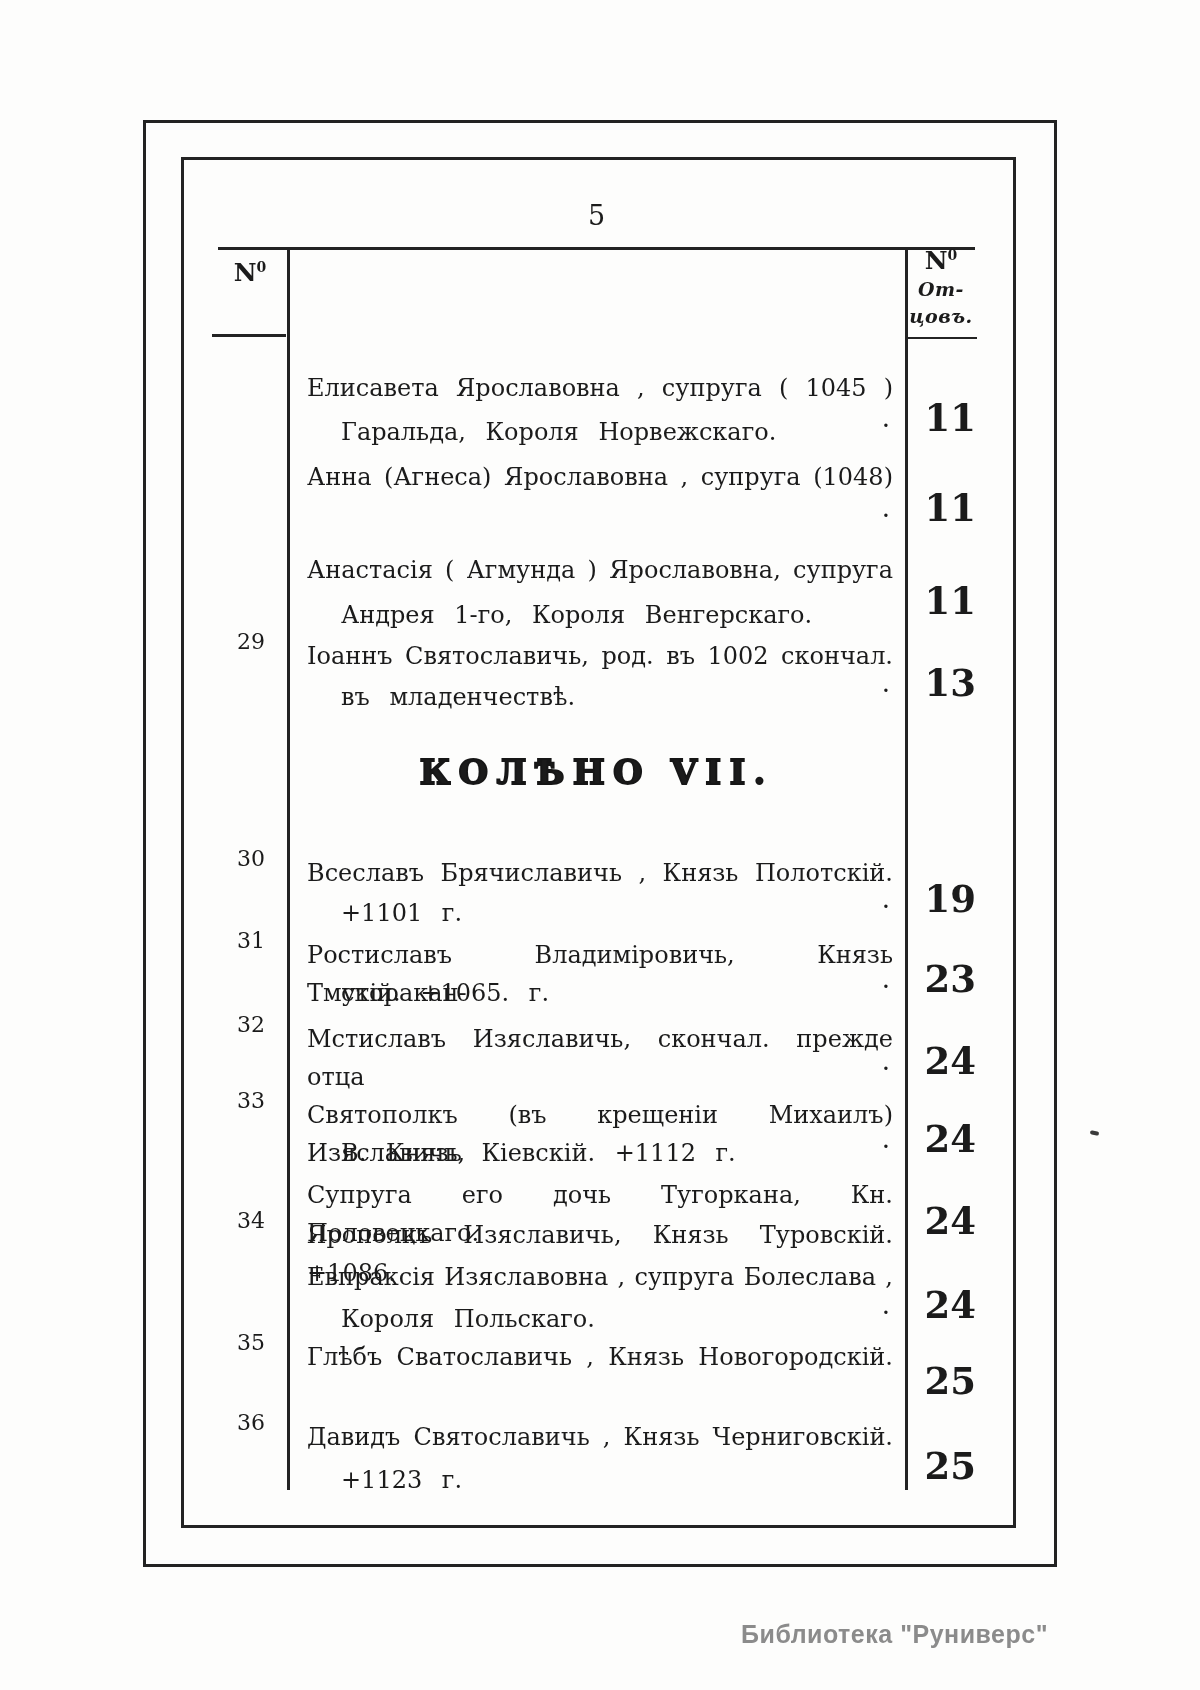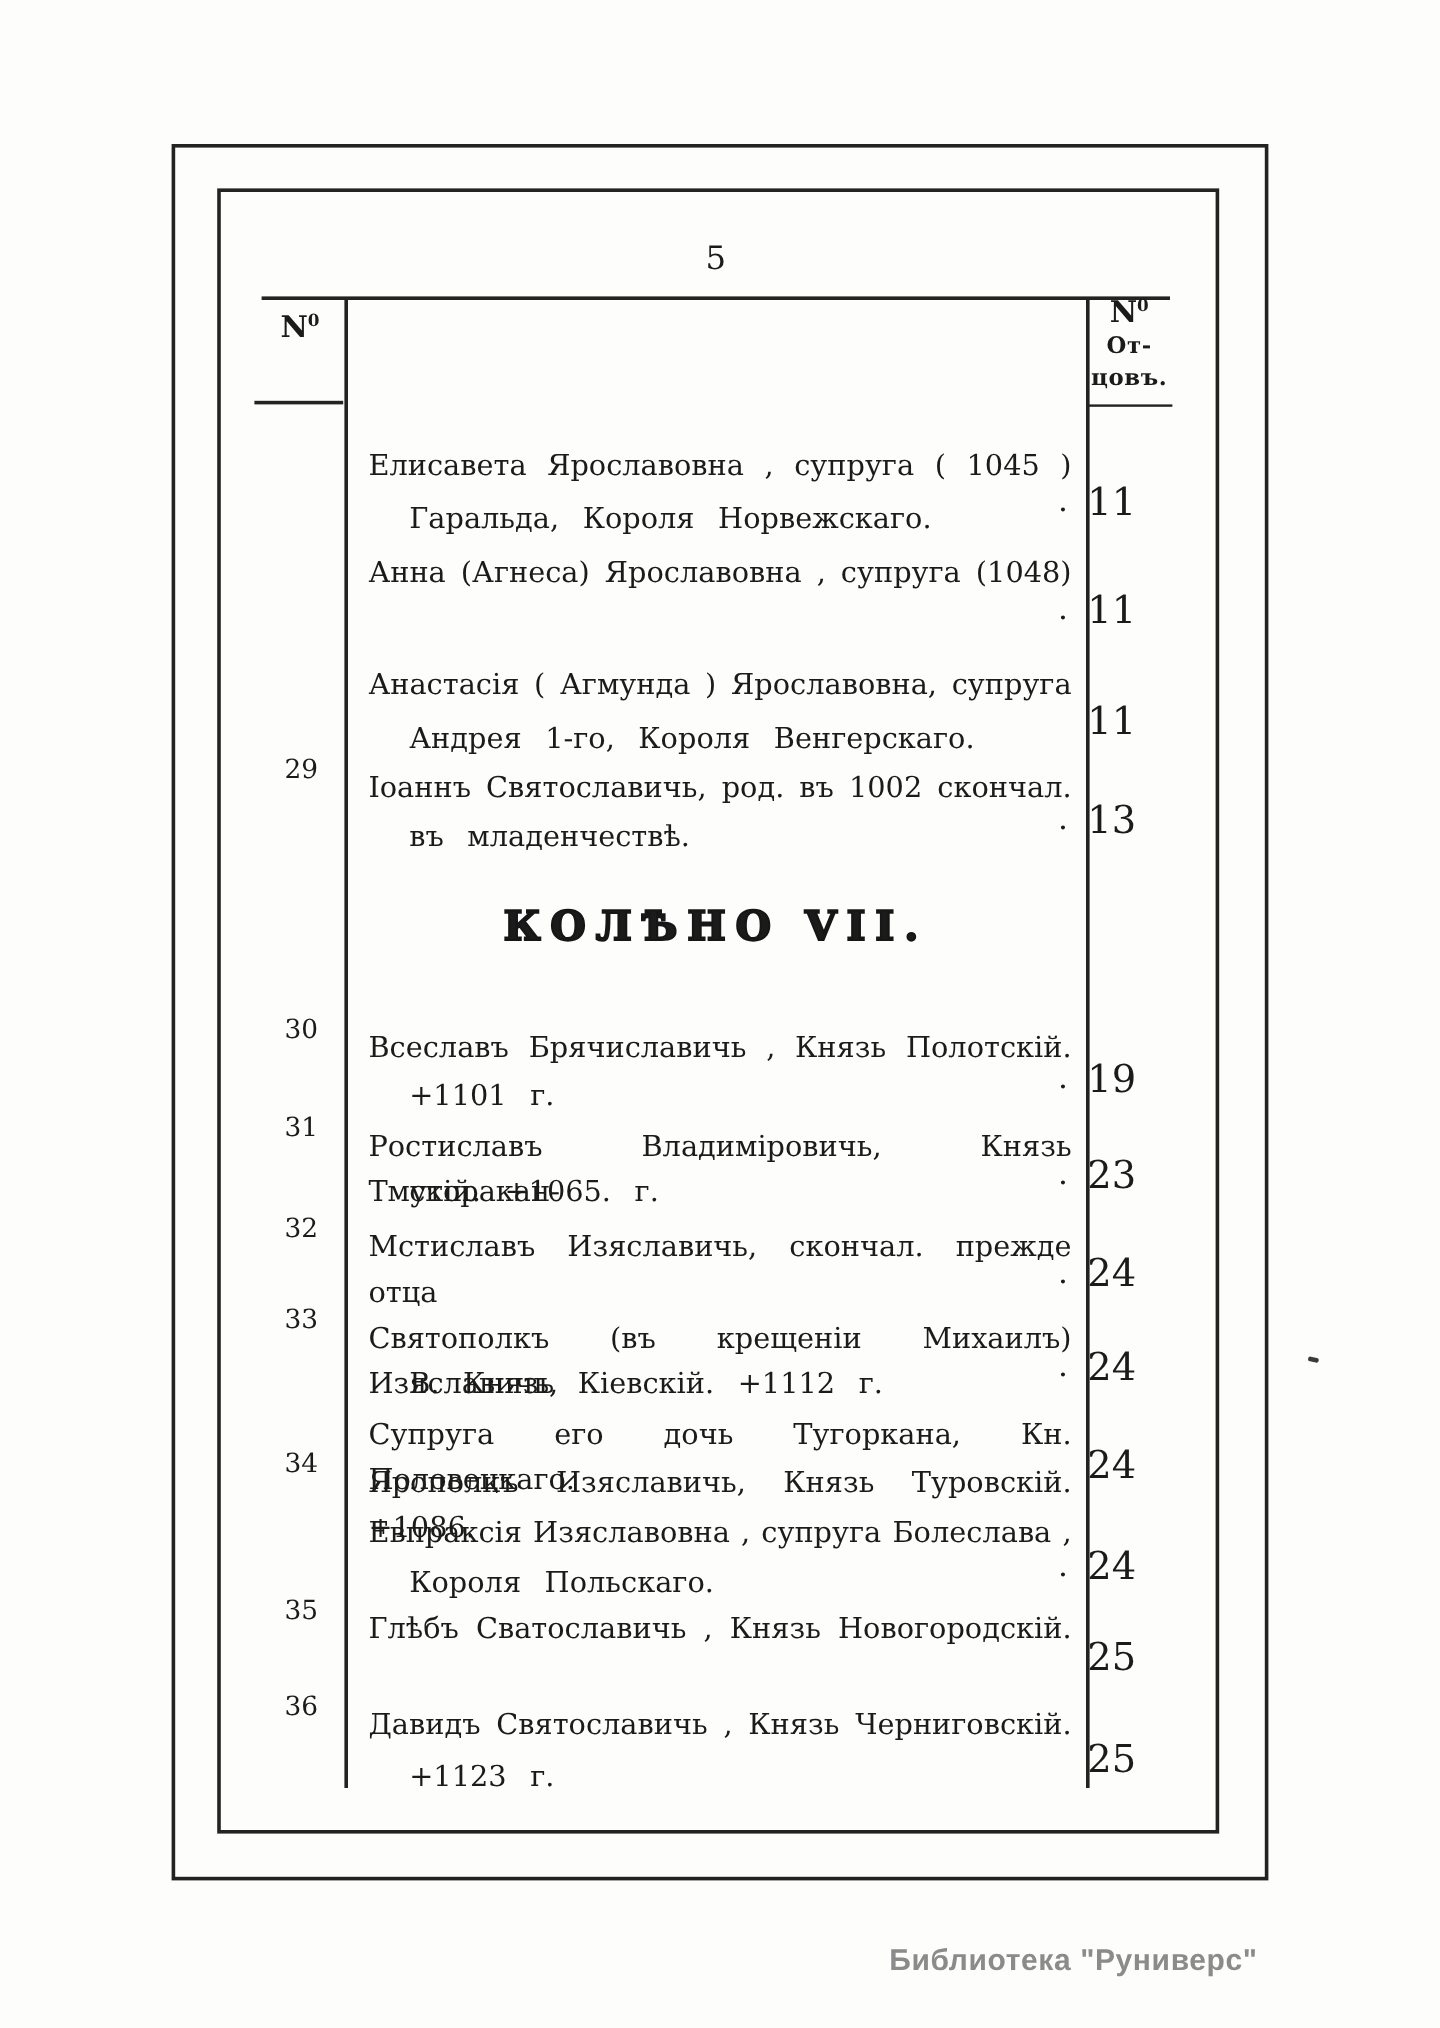--- a/index.html
+++ b/index.html
@@ -18,29 +18,29 @@
   .div-right{left:905px;top:250px;width:3px;height:1240px;background:#232323;}
   .ul-left{left:212px;top:334px;width:74px;height:3px;background:#232323;}
   .ul-right{left:907px;top:337px;width:70px;height:2px;background:#232323;}
   
   .pagenum{left:218px;top:200px;width:757px;text-align:center;font-size:27px;}
   
   .hdr-left{left:218px;top:258px;width:64px;text-align:center;font-size:25px;font-weight:bold;}
   .hdr-left sup,.hdr-right sup{font-size:14px;vertical-align:super;}
   .hdr-right{left:906px;top:240px;width:70px;text-align:center;font-weight:bold;}
   .hdr-right .hr-n{font-size:25px;display:block;line-height:30px;}
-  .hdr-right .hr-s{font-size:19px;display:block;line-height:27px;letter-spacing:.5px;}
+  .hdr-right .hr-s{font-size:19px;display:block;line-height:27px;letter-spacing:.5px;font-style:italic;}
   
   .bl{position:absolute;left:218px;width:757px;height:38px;line-height:38px;font-size:24px;}
   .bl .rowno{position:absolute;left:0;top:0;width:66px;text-align:center;font-size:22px;}
   .bl .txt{position:absolute;left:89px;top:0;width:586px;display:block;margin-top:14px;}
   .bl.j .txt{text-align:justify;text-align-last:justify;}
   .bl.ind .txt{text-indent:34px;word-spacing:.5em;}
   .bl .enddot{position:absolute;left:646px;top:0;width:26px;text-align:right;font-size:26px;}
-  .bl .father{position:absolute;left:688px;top:0;width:70px;text-align:left;font-size:32px;}
+  .bl .father{position:absolute;left:688px;top:0;width:70px;text-align:right;font-size:37px;font-weight:bold;}
   
   .heading{left:218px;top:752px;width:757px;text-align:center;font-size:34px;font-weight:bold;
            letter-spacing:.24em;-webkit-text-stroke:1.8px #161616;}
   
   .speck{left:1090px;top:1131px;width:9px;height:4px;background:#3a3a3a;border-radius:2px;transform:rotate(12deg);}
   
   .watermark{right:152px;top:1620px;font-family:"Liberation Sans","DejaVu Sans",sans-serif;
              font-weight:bold;font-size:25px;color:#8b8b8b;letter-spacing:.5px;}
 </style>
 </head>

